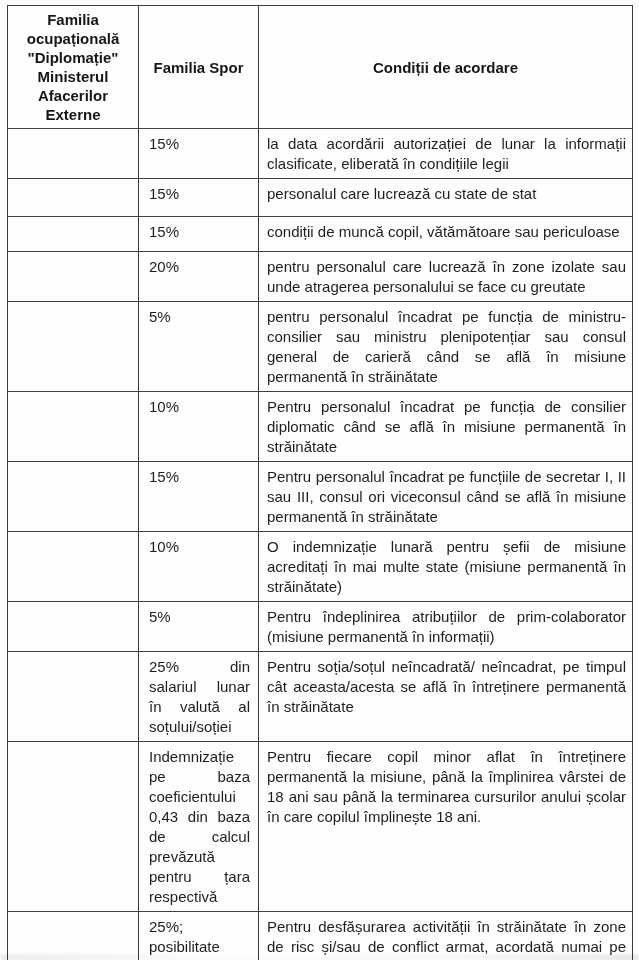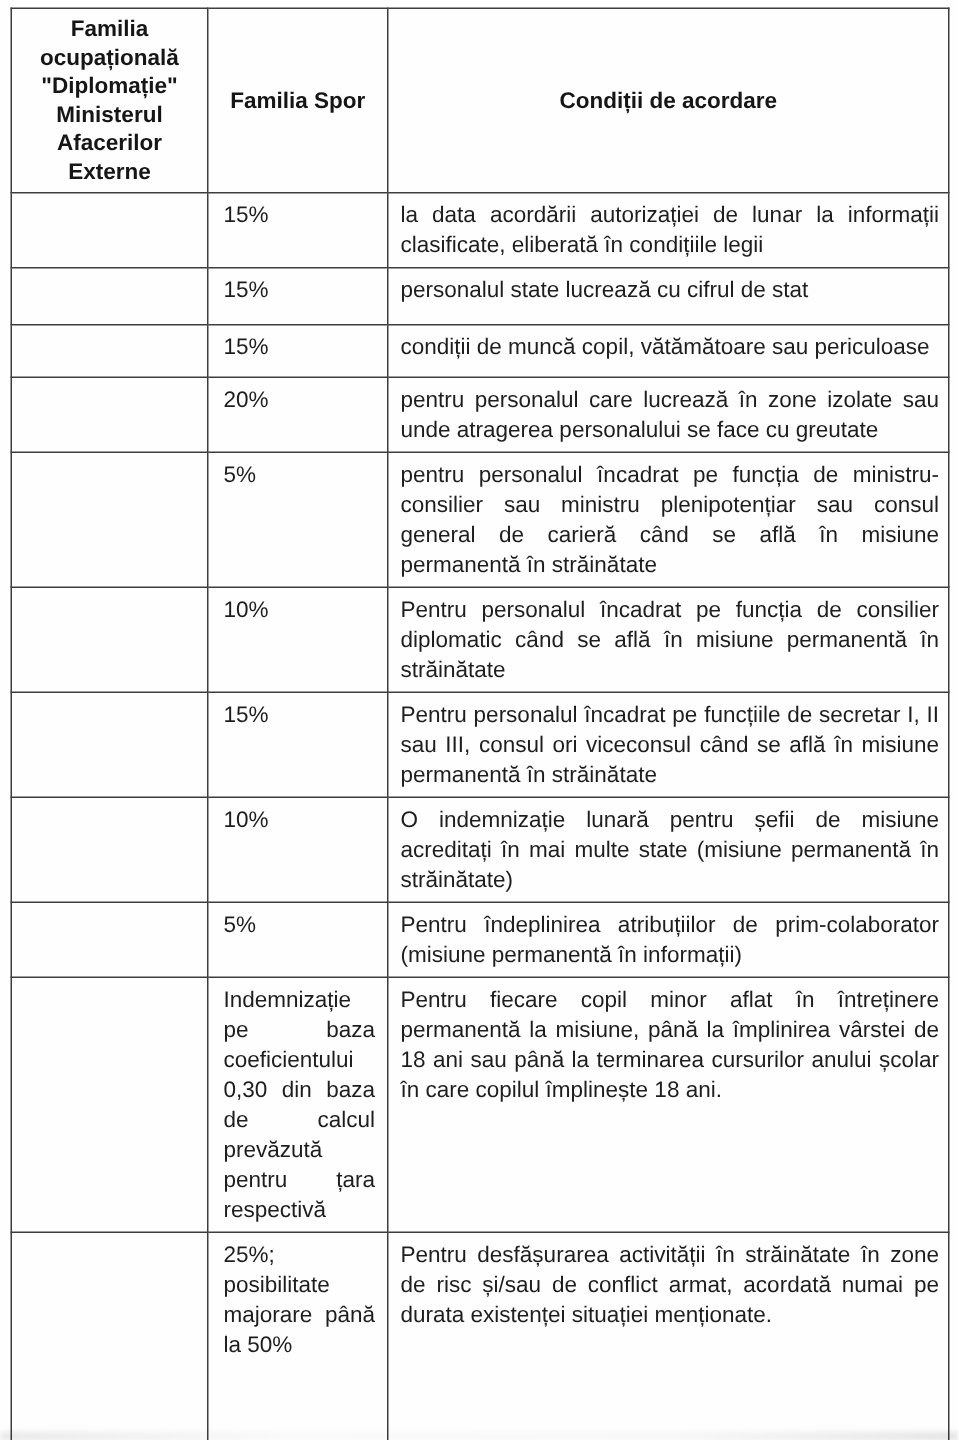--- a/index.html
+++ b/index.html
@@ -98,21 +98,21 @@
     </thead>
     <tbody>
       <tr>
         <td class="family"></td>
         <td class="cuantum">15%</td>
         <td class="conditii">la data acordării autorizației de lunar la informații clasificate, eliberată în condițiile legii</td>
       </tr>
       <tr>
         <td class="family"></td>
         <td class="cuantum">15%</td>
-        <td class="conditii">personalul state lucrează cu cifrul de stat</td>
+        <td class="conditii">personalul care lucrează cu state de stat</td>
       </tr>
       <tr>
         <td class="family"></td>
         <td class="cuantum">15%</td>
         <td class="conditii">condiții de muncă copil, vătămătoare sau periculoase</td>
       </tr>
       <tr>
         <td class="family"></td>
         <td class="cuantum">20%</td>
         <td class="conditii">pentru personalul care lucrează în zone izolate sau unde atragerea personalului se face cu greutate</td>
@@ -137,21 +137,26 @@
         <td class="cuantum">10%</td>
         <td class="conditii">O indemnizație lunară pentru șefii de misiune acreditați în mai multe state (misiune permanentă în străinătate)</td>
       </tr>
       <tr>
         <td class="family"></td>
         <td class="cuantum">5%</td>
         <td class="conditii">Pentru îndeplinirea atribuțiilor de prim-colaborator (misiune permanentă în informații)</td>
       </tr>
       <tr>
         <td class="family"></td>
-        <td class="cuantum">Indemnizație pe baza coeficientului 0,30 din baza de calcul prevăzută pentru țara respectivă</td>
+        <td class="cuantum">25% din salariul lunar în valută al soțului/soției</td>
+        <td class="conditii">Pentru soția/soțul neîncadrată/ neîncadrat, pe timpul cât aceasta/acesta se află în întreținere permanentă în străinătate</td>
+      </tr>
+      <tr>
+        <td class="family"></td>
+        <td class="cuantum">Indemnizație pe baza coeficientului 0,43 din baza de calcul prevăzută pentru țara respectivă</td>
         <td class="conditii">Pentru fiecare copil minor aflat în întreținere permanentă la misiune, până la împlinirea vârstei de 18 ani sau până la terminarea cursurilor anului școlar în care copilul împlinește 18 ani.</td>
       </tr>
       <tr>
         <td class="family"></td>
         <td class="cuantum">25%; posibilitate majorare până la 50%</td>
         <td class="conditii">Pentru desfășurarea activității în străinătate în zone de risc și/sau de conflict armat, acordată numai pe durata existenței situației menționate.</td>
       </tr>
 
     </tbody>
   </table>

